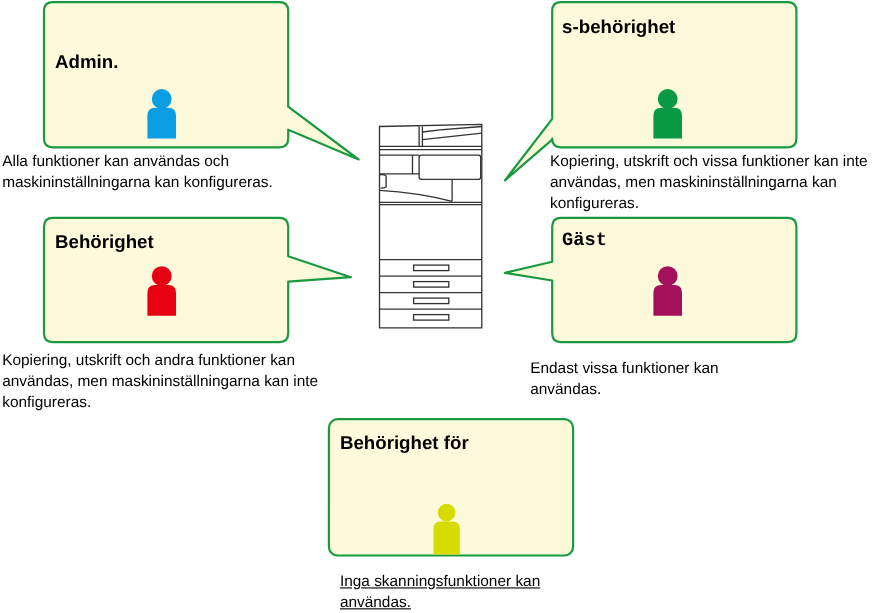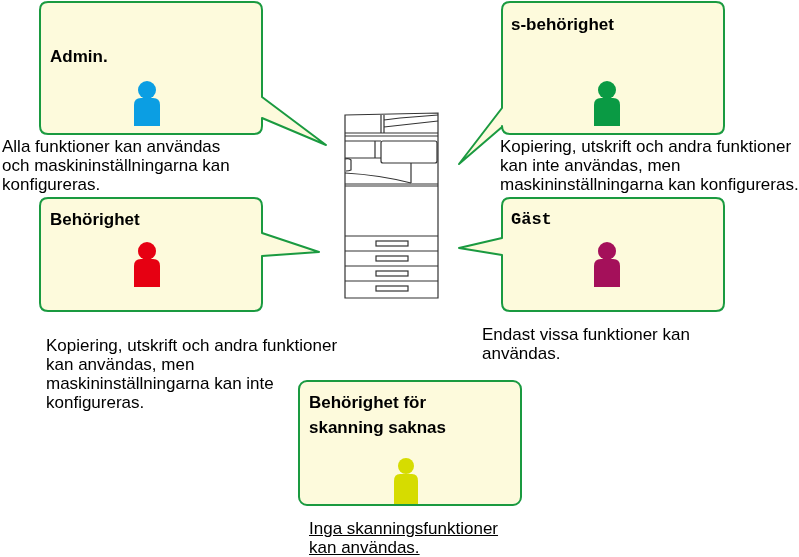--- a/index.html
+++ b/index.html
@@ -1,20 +1,20 @@
 <!DOCTYPE html>
 <html><head>
 <meta charset="utf-8">
 <style>
   html, body { margin: 0; padding: 0; background: #ffffff; }
   body { width: 799px; height: 557px; position: relative; overflow: hidden;
          font-family: "Liberation Sans", sans-serif; color: #000; }
   #canvas { position: absolute; left: 0; top: 0; }
   .title { position: absolute; font-weight: bold; font-size: 17px; line-height: 25px; }
-  .desc { position: absolute; font-size: 17px; line-height: 19px; }
+  .desc { position: absolute; font-size: 14px; line-height: 19px; }
 </style>
 </head>
 <body>
 
 <svg id="canvas" width="799" height="557" viewBox="0 0 799 557">
 
   <path class="bubble" d="M50,2 H254 Q262,2 262,10 V97 L326,145 L262,118 V126 Q262,134 254,134 H48 Q40,134 40,126 V10 Q40,2 48,2 Z" fill="#fdfadc" stroke="#1a9a40" stroke-width="2" stroke-linejoin="round"></path>
 
   <path class="bubble" d="M510,2 H716 Q724,2 724,10 V126 Q724,134 716,134 H510 Q502,134 502,126 V127 L459,164 L502,108 V10 Q502,2 510,2 Z" fill="#fdfadc" stroke="#1a9a40" stroke-width="2" stroke-linejoin="round"></path>
 
@@ -69,20 +69,19 @@
 </svg>
 
 <div class="title" style="left:50px; top:12px;margin-top:32px;">Admin.</div>
 <div class="title" style="left:511px; top:12px;">
   <div>s-behörighet</div>
 </div>
 <div class="title" style="left:50px; top:207px;">Behörighet</div>
 <div class="title" style="left:511px; top:207px;font-family:Liberation Mono, monospace;">Gäst</div>
 <div class="title" style="left:309px; top:390px;">
   <div>Behörighet för</div>
-  <div>skanning saknas</div>
 </div>
 
 <div class="desc" style="left:2px; top:137px; width:250px;">Alla funktioner kan användas och maskininställningarna kan konfigureras.</div>
-<div class="desc" style="left:500px; top:137px; width:299px;">Kopiering, utskrift och andra funktioner kan inte användas, men maskininställningarna kan konfigureras.</div>
-<div class="desc" style="left:2px; top:336px; width:300px;margin-left:44px;">Kopiering, utskrift och andra funktioner kan användas, men maskininställningarna kan inte konfigureras.</div>
+<div class="desc" style="left:500px; top:137px; width:299px;">Kopiering, utskrift och vissa funktioner kan inte användas, men maskininställningarna kan konfigureras.</div>
+<div class="desc" style="left:2px; top:318px; width:300px;">Kopiering, utskrift och andra funktioner kan användas, men maskininställningarna kan inte konfigureras.</div>
 <div class="desc" style="left:482px; top:325px; width:220px;">Endast vissa funktioner kan användas.</div>
 <div class="desc" style="left:309px; top:519px; width:220px;text-decoration:underline;">Inga skanningsfunktioner kan användas.</div>
 
 </body></html>

